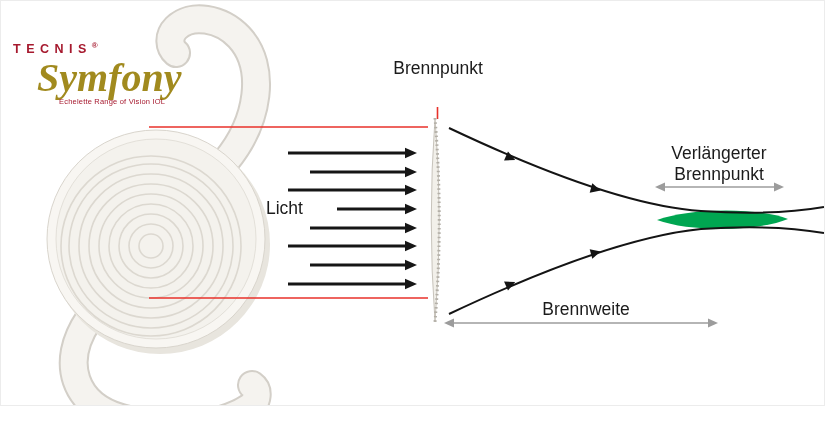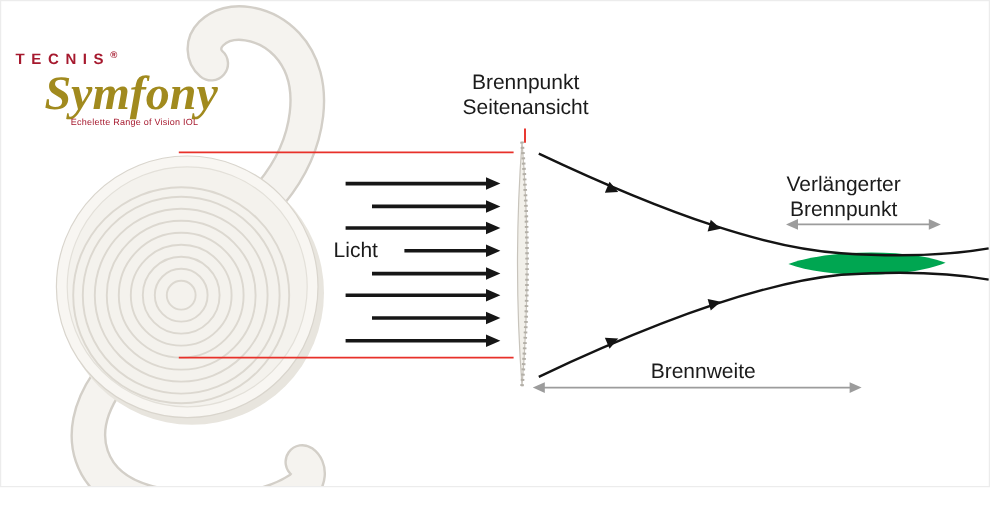--- a/index.html
+++ b/index.html
@@ -145,25 +145,24 @@
   <div class="logo">
     <div class="logo-tecnis">
       <span>TECNIS</span><span class="logo-reg">®</span>
     </div>
     <div class="logo-symfony">Symfony</div>
     <div class="logo-tagline">Echelette Range of Vision IOL</div>
   </div>
 
   <div class="label" style="left:347px; top:57px; width:180px;">
     <div>Brennpunkt</div>
-    <div>Seitenansicht</div>
   </div>
 
-  <div class="label" style="left:277px; top:197px;">Licht</div>
+  <div class="label" style="left:265px; top:197px;">Licht</div>
 
-  <div class="label" style="left:617px; top:142px; width:170px;">
+  <div class="label" style="left:633px; top:142px; width:170px;">
     <div>Verlängerter</div>
     <div>Brennpunkt</div>
   </div>
 
   <div class="label" style="left:500px; top:298px; width:170px;">Brennweite</div>
 
 </div>
 
 </body></html>

